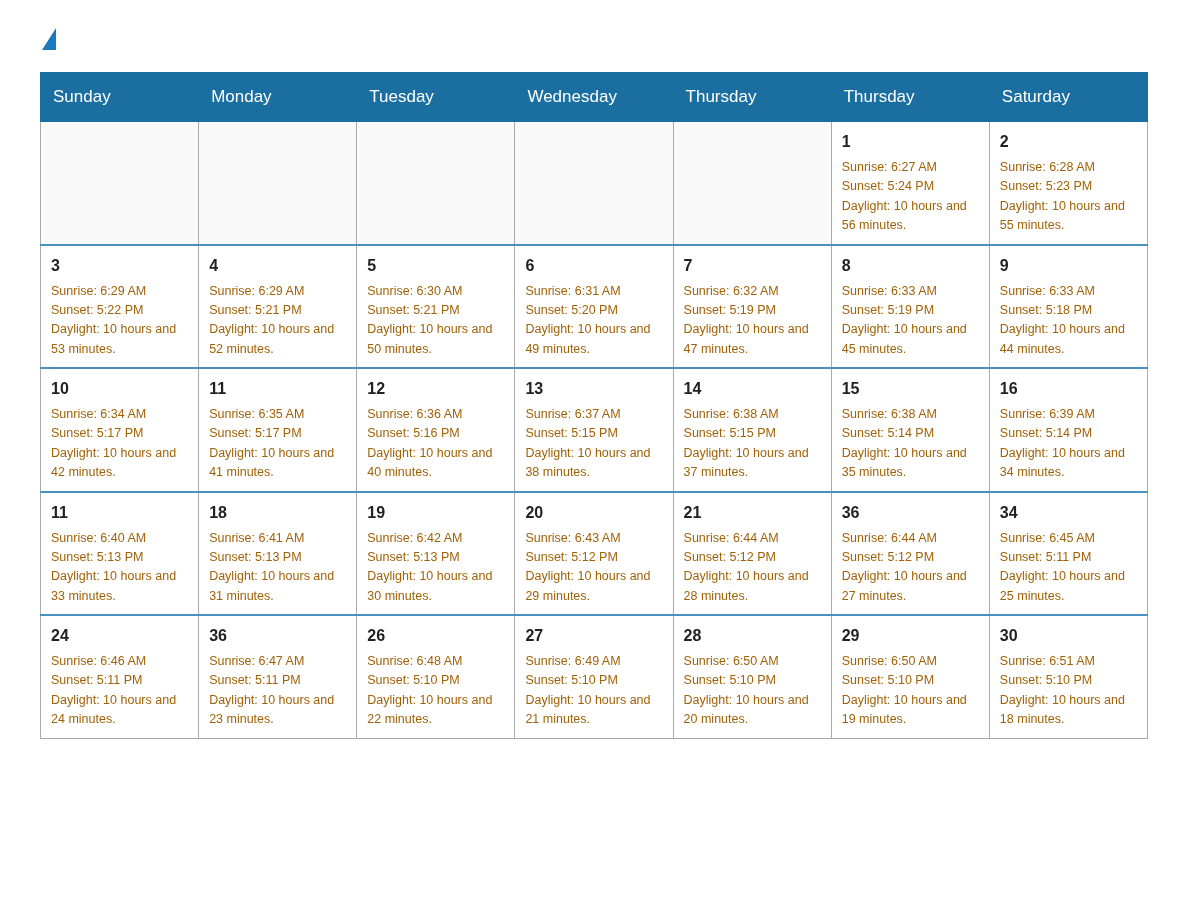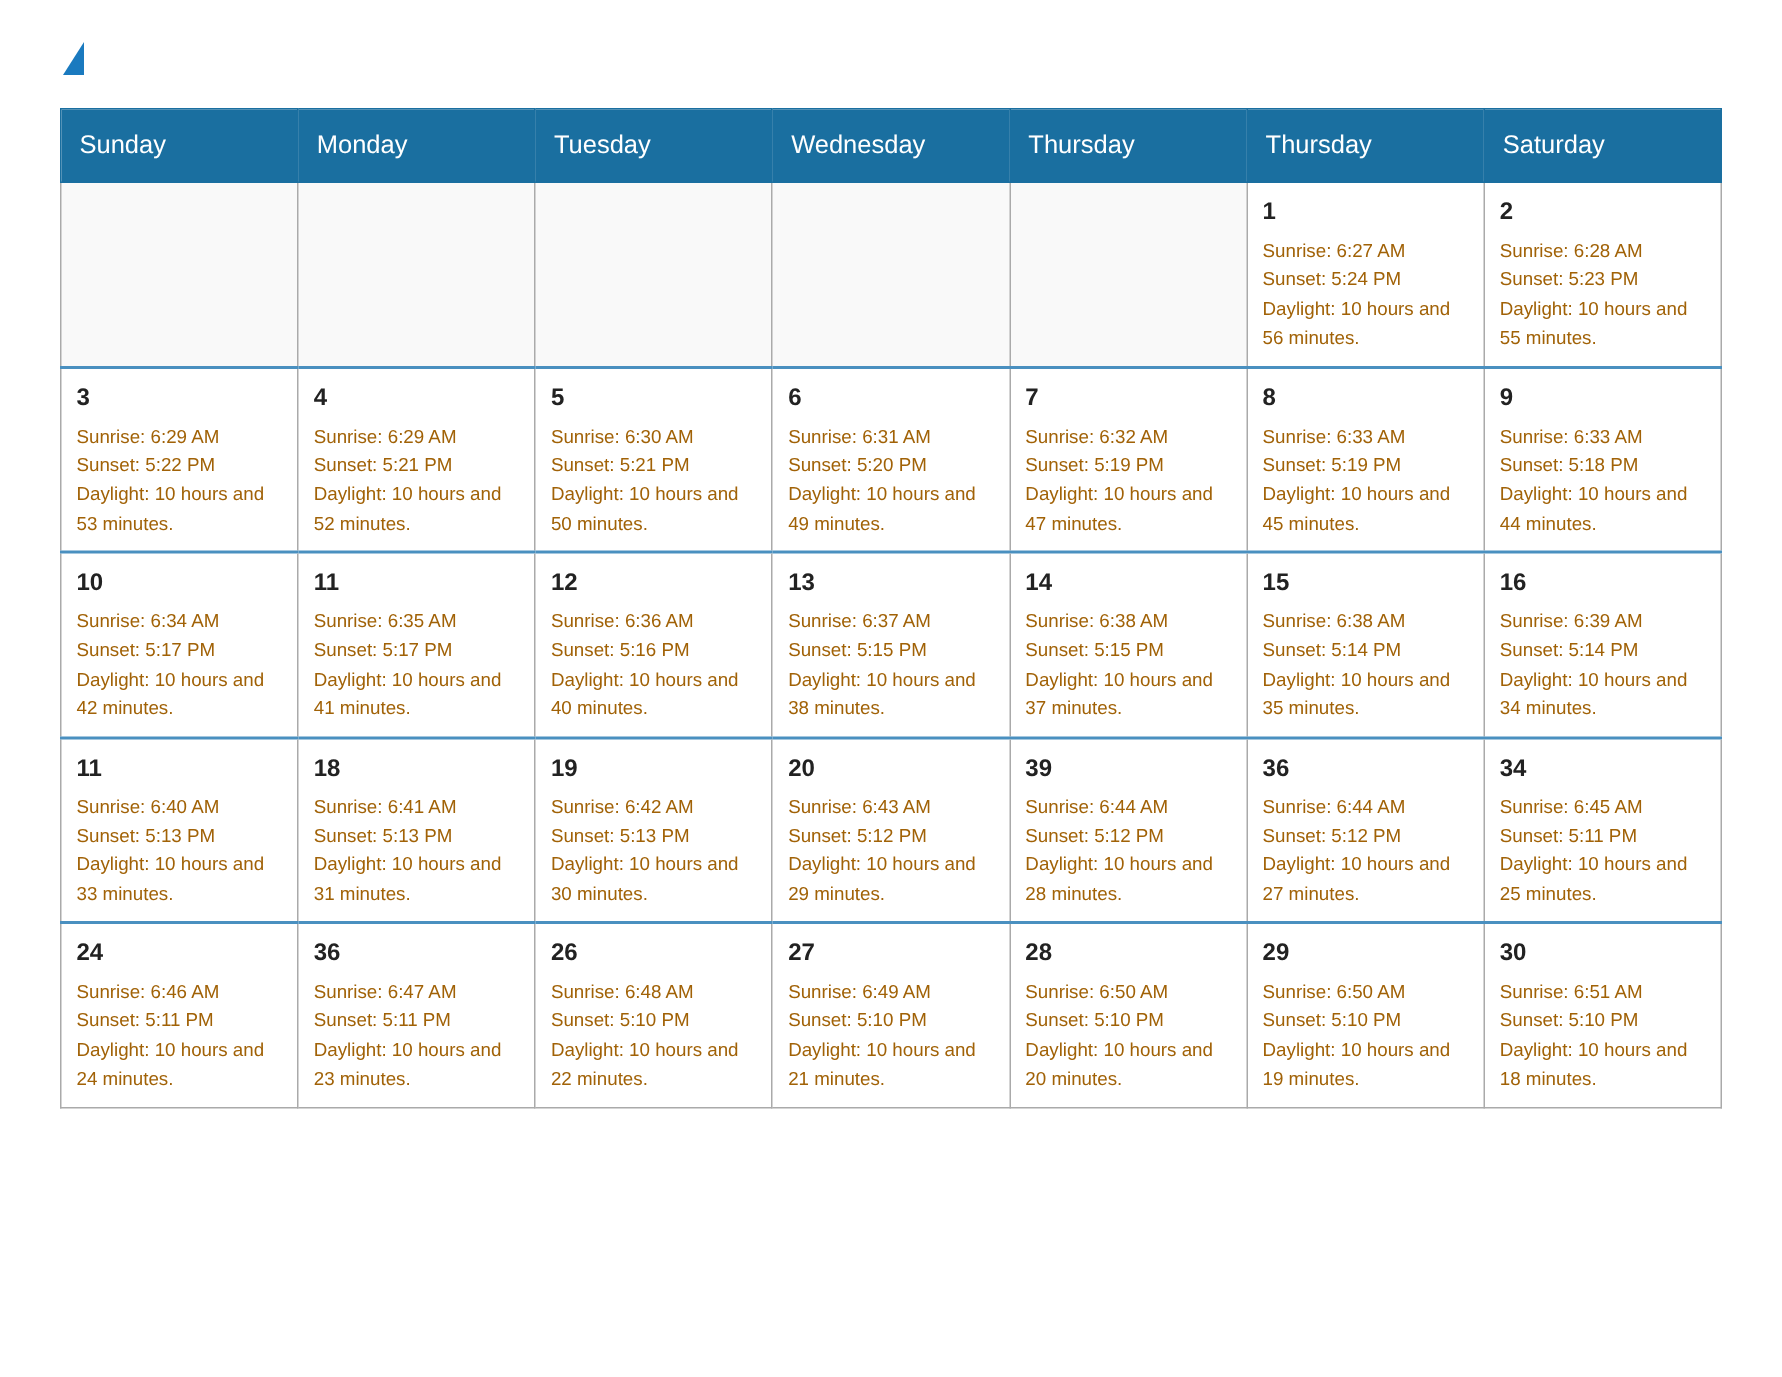--- a/index.html
+++ b/index.html
@@ -219,21 +219,21 @@
         </td>
         <td>
           <span class="day-number">19</span>
           <div class="day-info">Sunrise: 6:42 AM<br>Sunset: 5:13 PM<br>Daylight: 10 hours and 30 minutes.</div>
         </td>
         <td>
           <span class="day-number">20</span>
           <div class="day-info">Sunrise: 6:43 AM<br>Sunset: 5:12 PM<br>Daylight: 10 hours and 29 minutes.</div>
         </td>
         <td>
-          <span class="day-number">39</span>
+          <span class="day-number">21</span>
           <div class="day-info">Sunrise: 6:44 AM<br>Sunset: 5:12 PM<br>Daylight: 10 hours and 28 minutes.</div>
         </td>
         <td>
           <span class="day-number">36</span>
           <div class="day-info">Sunrise: 6:44 AM<br>Sunset: 5:12 PM<br>Daylight: 10 hours and 27 minutes.</div>
         </td>
         <td>
           <span class="day-number">34</span>
           <div class="day-info">Sunrise: 6:45 AM<br>Sunset: 5:11 PM<br>Daylight: 10 hours and 25 minutes.</div>
         </td>

